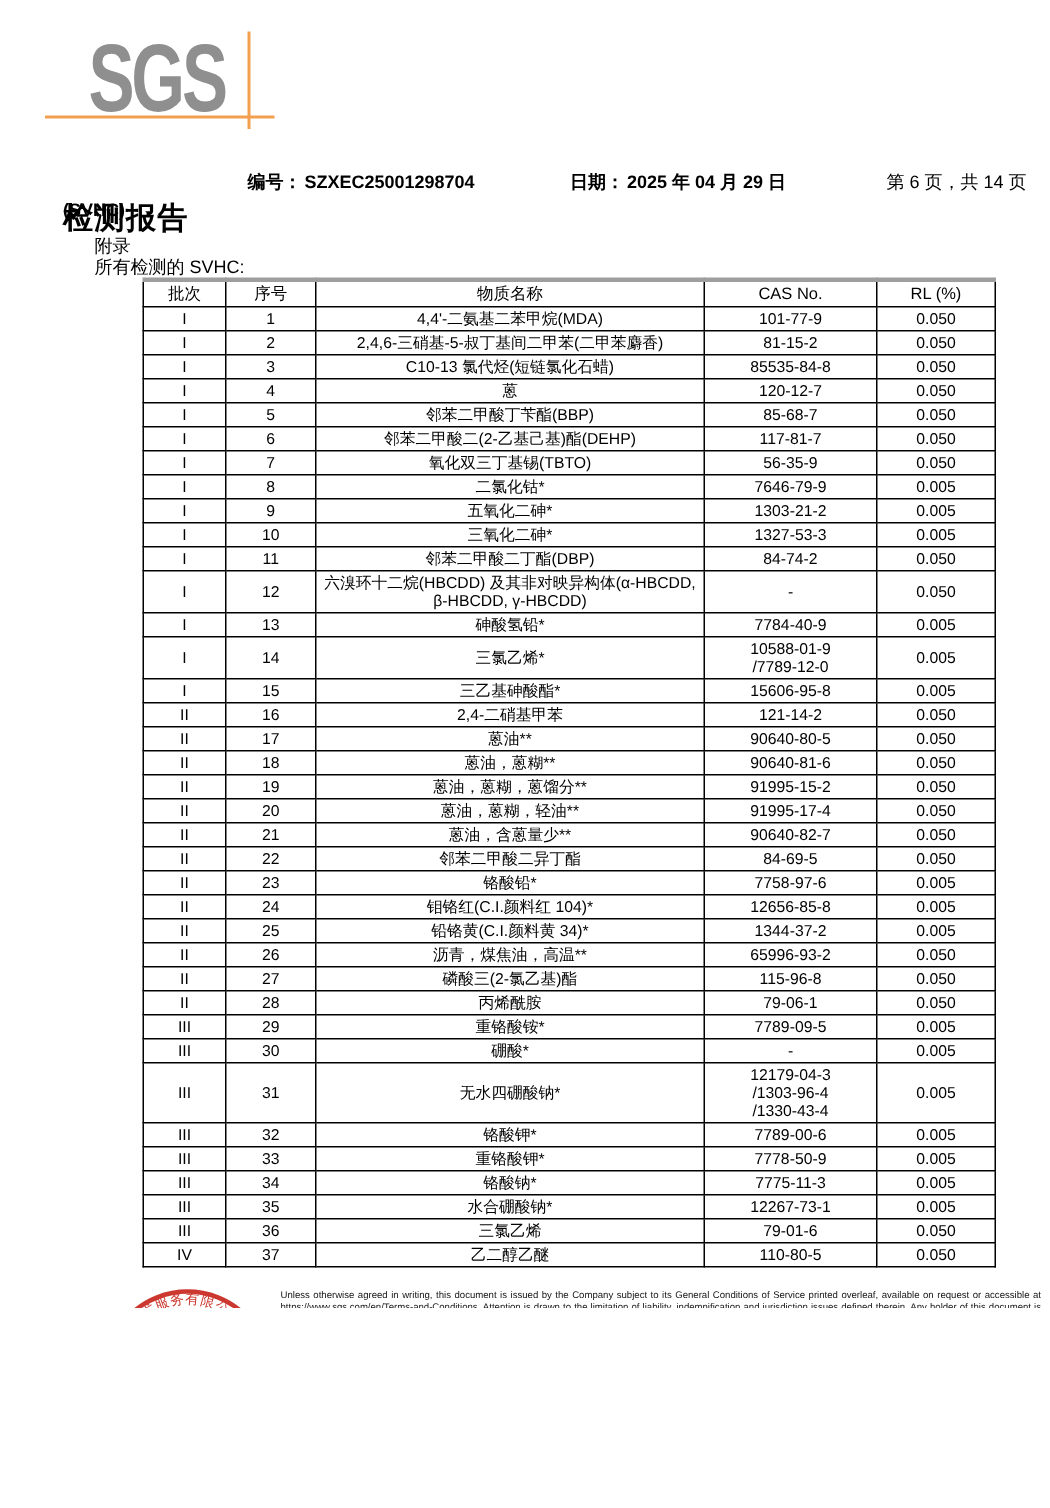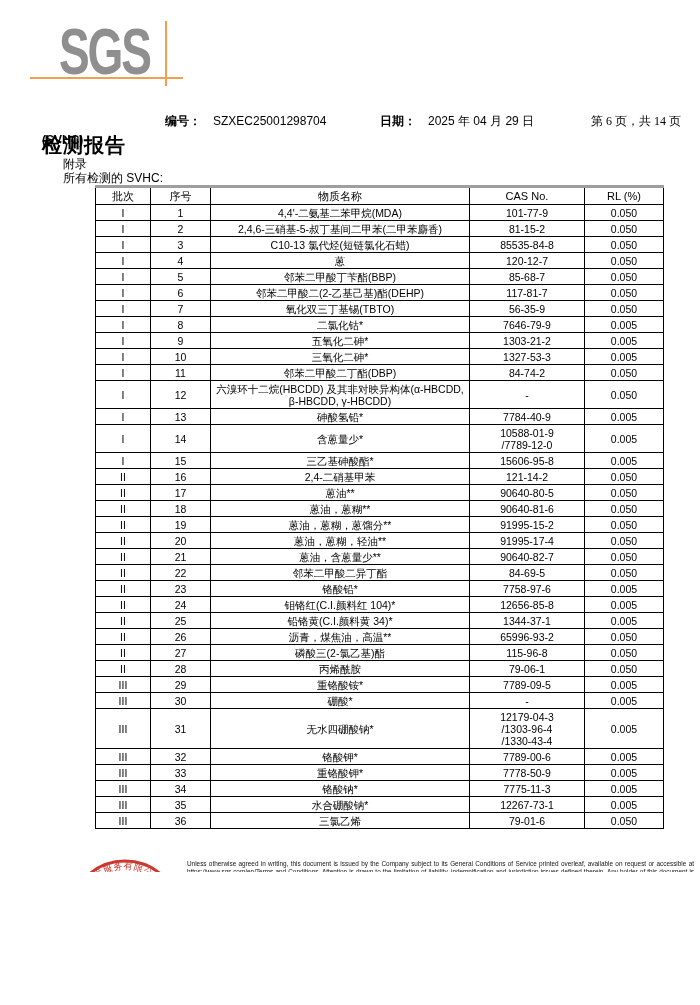--- a/index.html
+++ b/index.html
@@ -15,22 +15,22 @@
     letter-spacing:-3px; transform:scaleX(.72); transform-origin:left top;
   }
   .logo-vline{ position:absolute; left:165px; top:21px; width:2px; height:65px; background:#f2a04f; }
   .logo-hline{ position:absolute; left:30px;  top:77px; width:153px; height:2px;  background:#f2a04f; }
   
   .report-title   { position:absolute; left:42px; top:107px; font-size:20px; font-weight:bold; letter-spacing:1px;margin-top:25px; }
   .report-subtitle{ position:absolute; left:42px; top:133px; font-size:12px; font-weight:bold; }
   .meta{ position:absolute; top:113px; font-size:12px; font-weight:bold; white-space:nowrap; }
   .meta-no   { left:165px; }
   .meta-date { left:380px; }
-  .meta-page { left:591px; font-weight:normal;font-family:Liberation Serif, serif; }
-  .meta .val { font-weight:normal; margin-left:12px; }
+  .meta-page { left:591px; font-weight:normal; }
+  .meta .val { font-weight:bold; margin-left:2px; }
   
   .annex{ position:absolute; left:63px; top:158px; font-size:12px; font-weight:normal; line-height:13.5px; }
   
   .tbl-wrap{ position:absolute; left:63px; top:185px; width:570px;padding-left:32px; }
   table.svhc{
     border-collapse:collapse; table-layout:fixed; width:569px;
     border-top:3px solid #9e9e9e;
   }
   table.svhc th, table.svhc td{
     border:1px solid #000; text-align:center; vertical-align:middle;
@@ -197,21 +197,21 @@
           <tr>
             <td>I</td>
             <td>13</td>
             <td>砷酸氢铅*</td>
             <td class="cas-cell">7784-40-9</td>
             <td>0.005</td>
           </tr>
           <tr>
             <td>I</td>
             <td>14</td>
-            <td>含蒽量少*</td>
+            <td>三氯乙烯*</td>
             <td class="cas-cell">10588-01-9
 /7789-12-0</td>
             <td>0.005</td>
           </tr>
           <tr>
             <td>I</td>
             <td>15</td>
             <td>三乙基砷酸酯*</td>
             <td class="cas-cell">15606-95-8</td>
             <td>0.005</td>
@@ -276,21 +276,21 @@
             <td>II</td>
             <td>24</td>
             <td>钼铬红(C.I.颜料红 104)*</td>
             <td class="cas-cell">12656-85-8</td>
             <td>0.005</td>
           </tr>
           <tr>
             <td>II</td>
             <td>25</td>
             <td>铅铬黄(C.I.颜料黄 34)*</td>
-            <td class="cas-cell">1344-37-1</td>
+            <td class="cas-cell">1344-37-2</td>
             <td>0.005</td>
           </tr>
           <tr>
             <td>II</td>
             <td>26</td>
             <td>沥青，煤焦油，高温**</td>
             <td class="cas-cell">65996-93-2</td>
             <td>0.050</td>
           </tr>
           <tr>
@@ -356,20 +356,27 @@
             <td>35</td>
             <td>水合硼酸钠*</td>
             <td class="cas-cell">12267-73-1</td>
             <td>0.005</td>
           </tr>
           <tr>
             <td>III</td>
             <td>36</td>
             <td>三氯乙烯</td>
             <td class="cas-cell">79-01-6</td>
+            <td>0.050</td>
+          </tr>
+          <tr>
+            <td>IV</td>
+            <td>37</td>
+            <td>乙二醇乙醚</td>
+            <td class="cas-cell">110-80-5</td>
             <td>0.050</td>
           </tr>
         </tbody>
     </table>
   </div>
 
   <p class="disclaimer">Unless otherwise agreed in writing, this document is issued by the Company subject to its General Conditions of Service printed overleaf, available on request or accessible at https://www.sgs.com/en/Terms-and-Conditions. Attention is drawn to the limitation of liability, indemnification and jurisdiction issues defined therein. Any holder of this document is advised that information contained hereon reflects the Company's findings at the time of its intervention only and within the limits of Client's instructions, if any. The Company's sole responsibility is to its Client and this document does not exonerate parties to a transaction from exercising all their rights and obligations under the transaction documents. This document cannot be reproduced except in full, without prior written approval of the Company. Any unauthorized alteration, forgery or falsification of the content or appearance of this document is unlawful and offenders may be prosecuted to the fullest extent of the law. Unless otherwise stated the results shown in this test report refer only to the sample(s) tested.</p>
   <p class="attention">Attention: To check the authenticity of testing /inspection report &amp; certificate, please contact us at telephone: (86-755) 8307 1443, or email: CN.Doccheck@sgs.com</p>
 
   <div class="company-lines">

